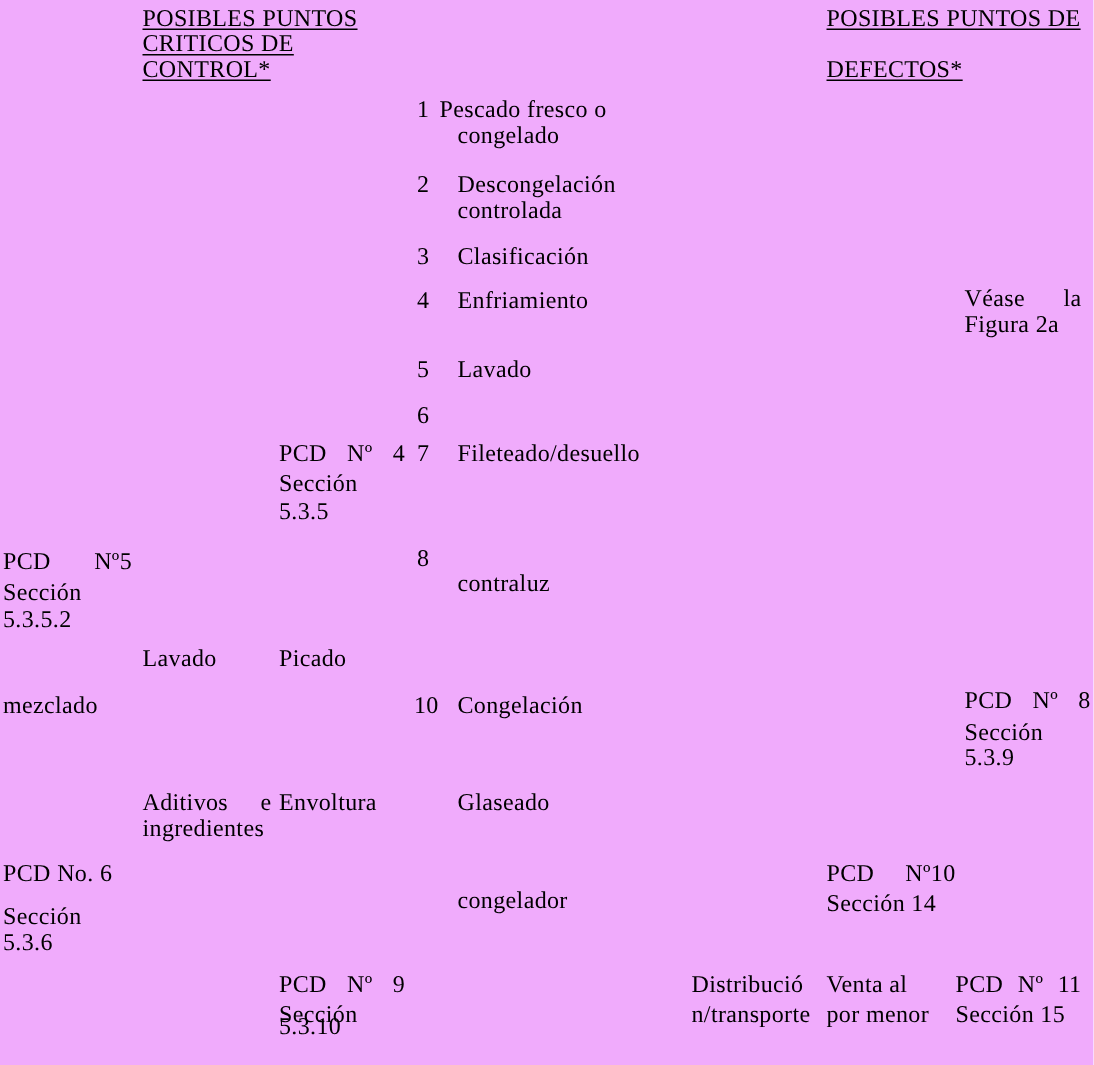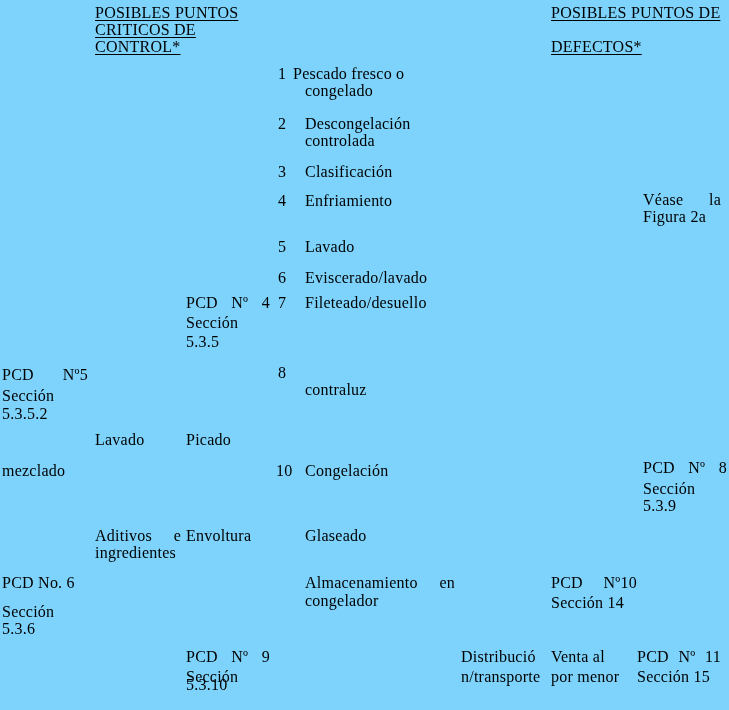--- a/index.html
+++ b/index.html
@@ -4,21 +4,21 @@
 <style>
   html, body {
     margin: 0;
     padding: 0;
     background: #ffffff;
   }
   .page {
     position: relative;
     width: 729px;
     height: 710px;
-    background: #7dd3fc;
+    background: #f0abfc;
     color: #000000;
     font-family: "Liberation Serif", "DejaVu Serif", serif;
     font-size: 16px;
     letter-spacing: 0.015em;
     overflow: hidden;
   }
   .ln {
     position: absolute;
     line-height: 17px;
     white-space: nowrap;
@@ -57,41 +57,39 @@
   <div class="ln" style="left:278px; top:163px;">3</div>
   <div class="ln" style="left:305px; top:163px;">Clasificación</div>
 
   <div class="ln" style="left:278px; top:192px;">4</div>
   <div class="ln" style="left:305px; top:192px;">Enfriamiento</div>
 
   <div class="ln" style="left:278px; top:238px;">5</div>
   <div class="ln" style="left:305px; top:238px;">Lavado</div>
 
   <div class="ln" style="left:278px; top:269px;">6</div>
-  <div class="ln" style="left:305px; top:269px;">Eviscerado/lavado</div>
 
   <div class="ln" style="left:278px; top:294px;">7</div>
   <div class="ln" style="left:305px; top:294px;">Fileteado/desuello</div>
 
   <div class="ln" style="left:278px; top:364px;">8</div>
   <div class="ln" style="left:305px; top:381px;">contraluz</div>
 
   <div class="ln" style="left:276px; top:462px;">10</div>
   <div class="ln" style="left:305px; top:462px;">Congelación</div>
 
   <div class="ln" style="left:95px;  top:431px;">Lavado</div>
   <div class="ln" style="left:186px; top:431px;">Picado</div>
   <div class="ln" style="left:2px;   top:462px;">mezclado</div>
 
   <div class="ln just" style="left:95px; top:527px; width:86px;">Aditivos e</div>
   <div class="ln" style="left:95px;  top:544px;">ingredientes</div>
   <div class="ln" style="left:186px; top:527px;">Envoltura</div>
   <div class="ln" style="left:305px; top:527px;">Glaseado</div>
 
-  <div class="ln just" style="left:305px; top:574px; width:150px;">Almacenamiento en</div>
   <div class="ln" style="left:305px; top:592px;">congelador</div>
 
   <div class="ln" style="left:461px; top:648px;">Distribució</div>
   <div class="ln" style="left:461px; top:668px;">n/transporte</div>
   <div class="ln" style="left:551px; top:648px;">Venta al</div>
   <div class="ln" style="left:551px; top:668px;">por menor</div>
 
   <div class="ln just" style="left:186px; top:294px; width:84px;">PCD Nº 4</div>
   <div class="ln" style="left:186px; top:314px;">Sección</div>
   <div class="ln" style="left:186px; top:333px;">5.3.5</div>

